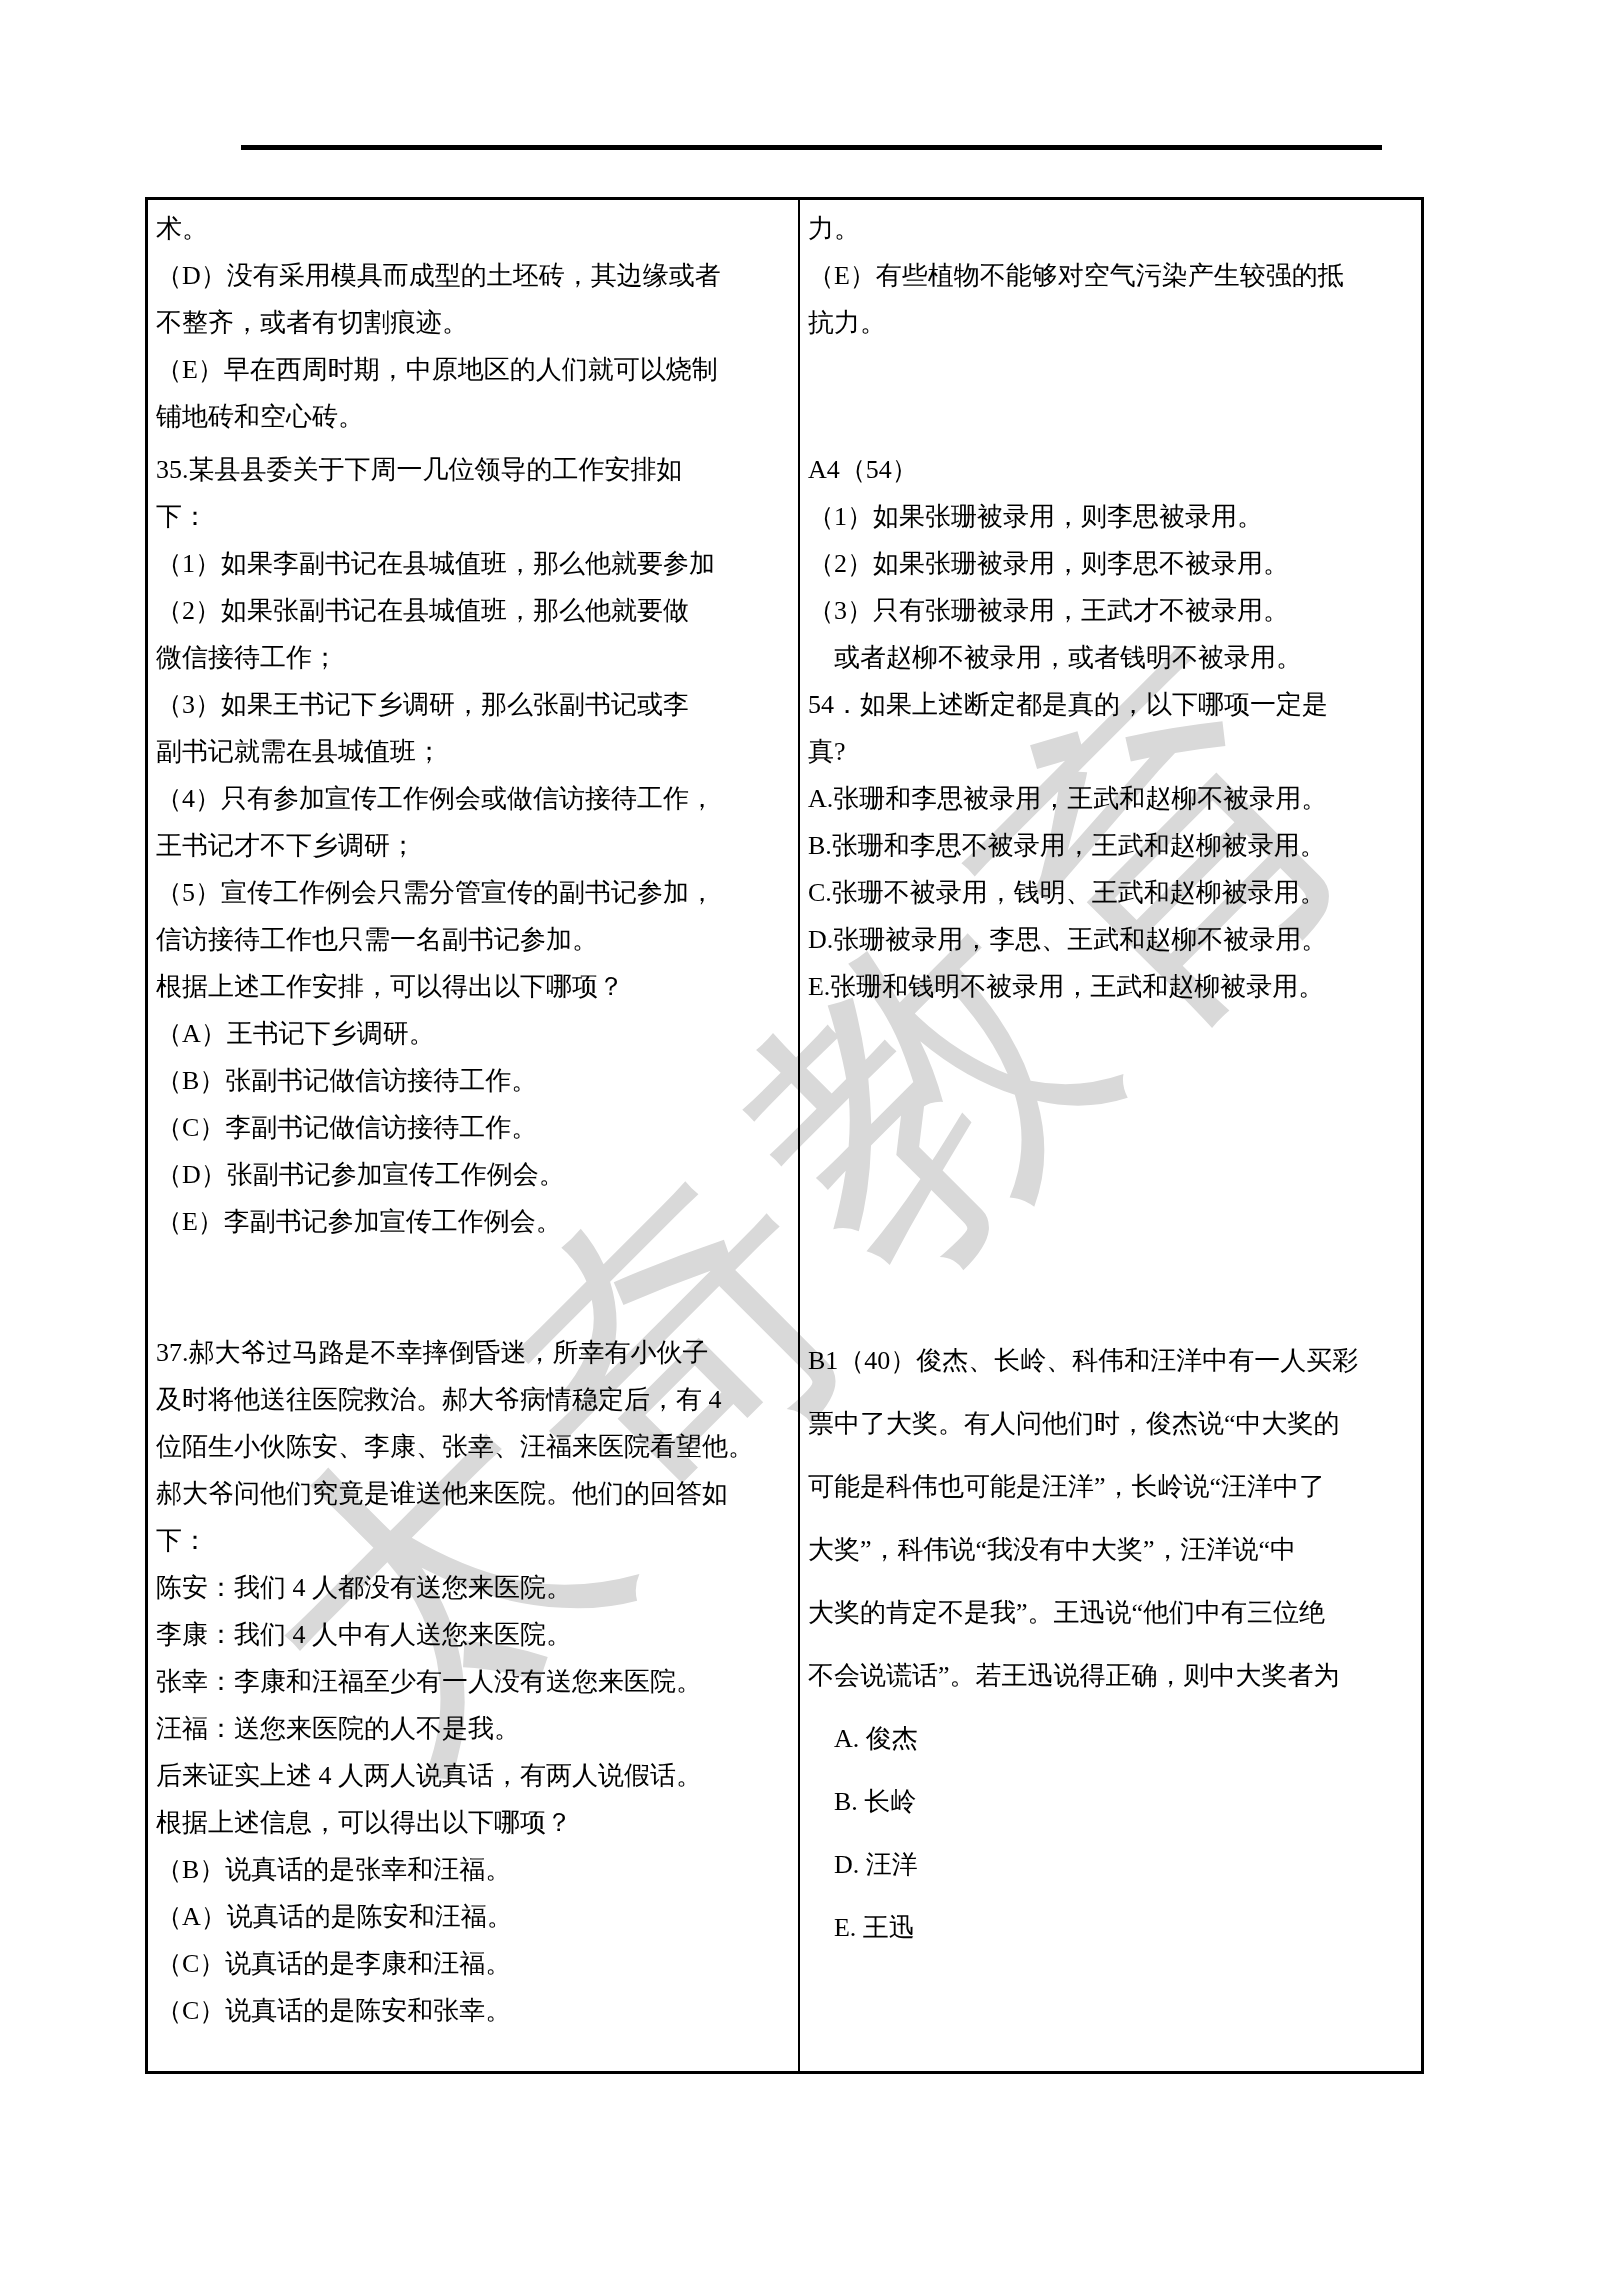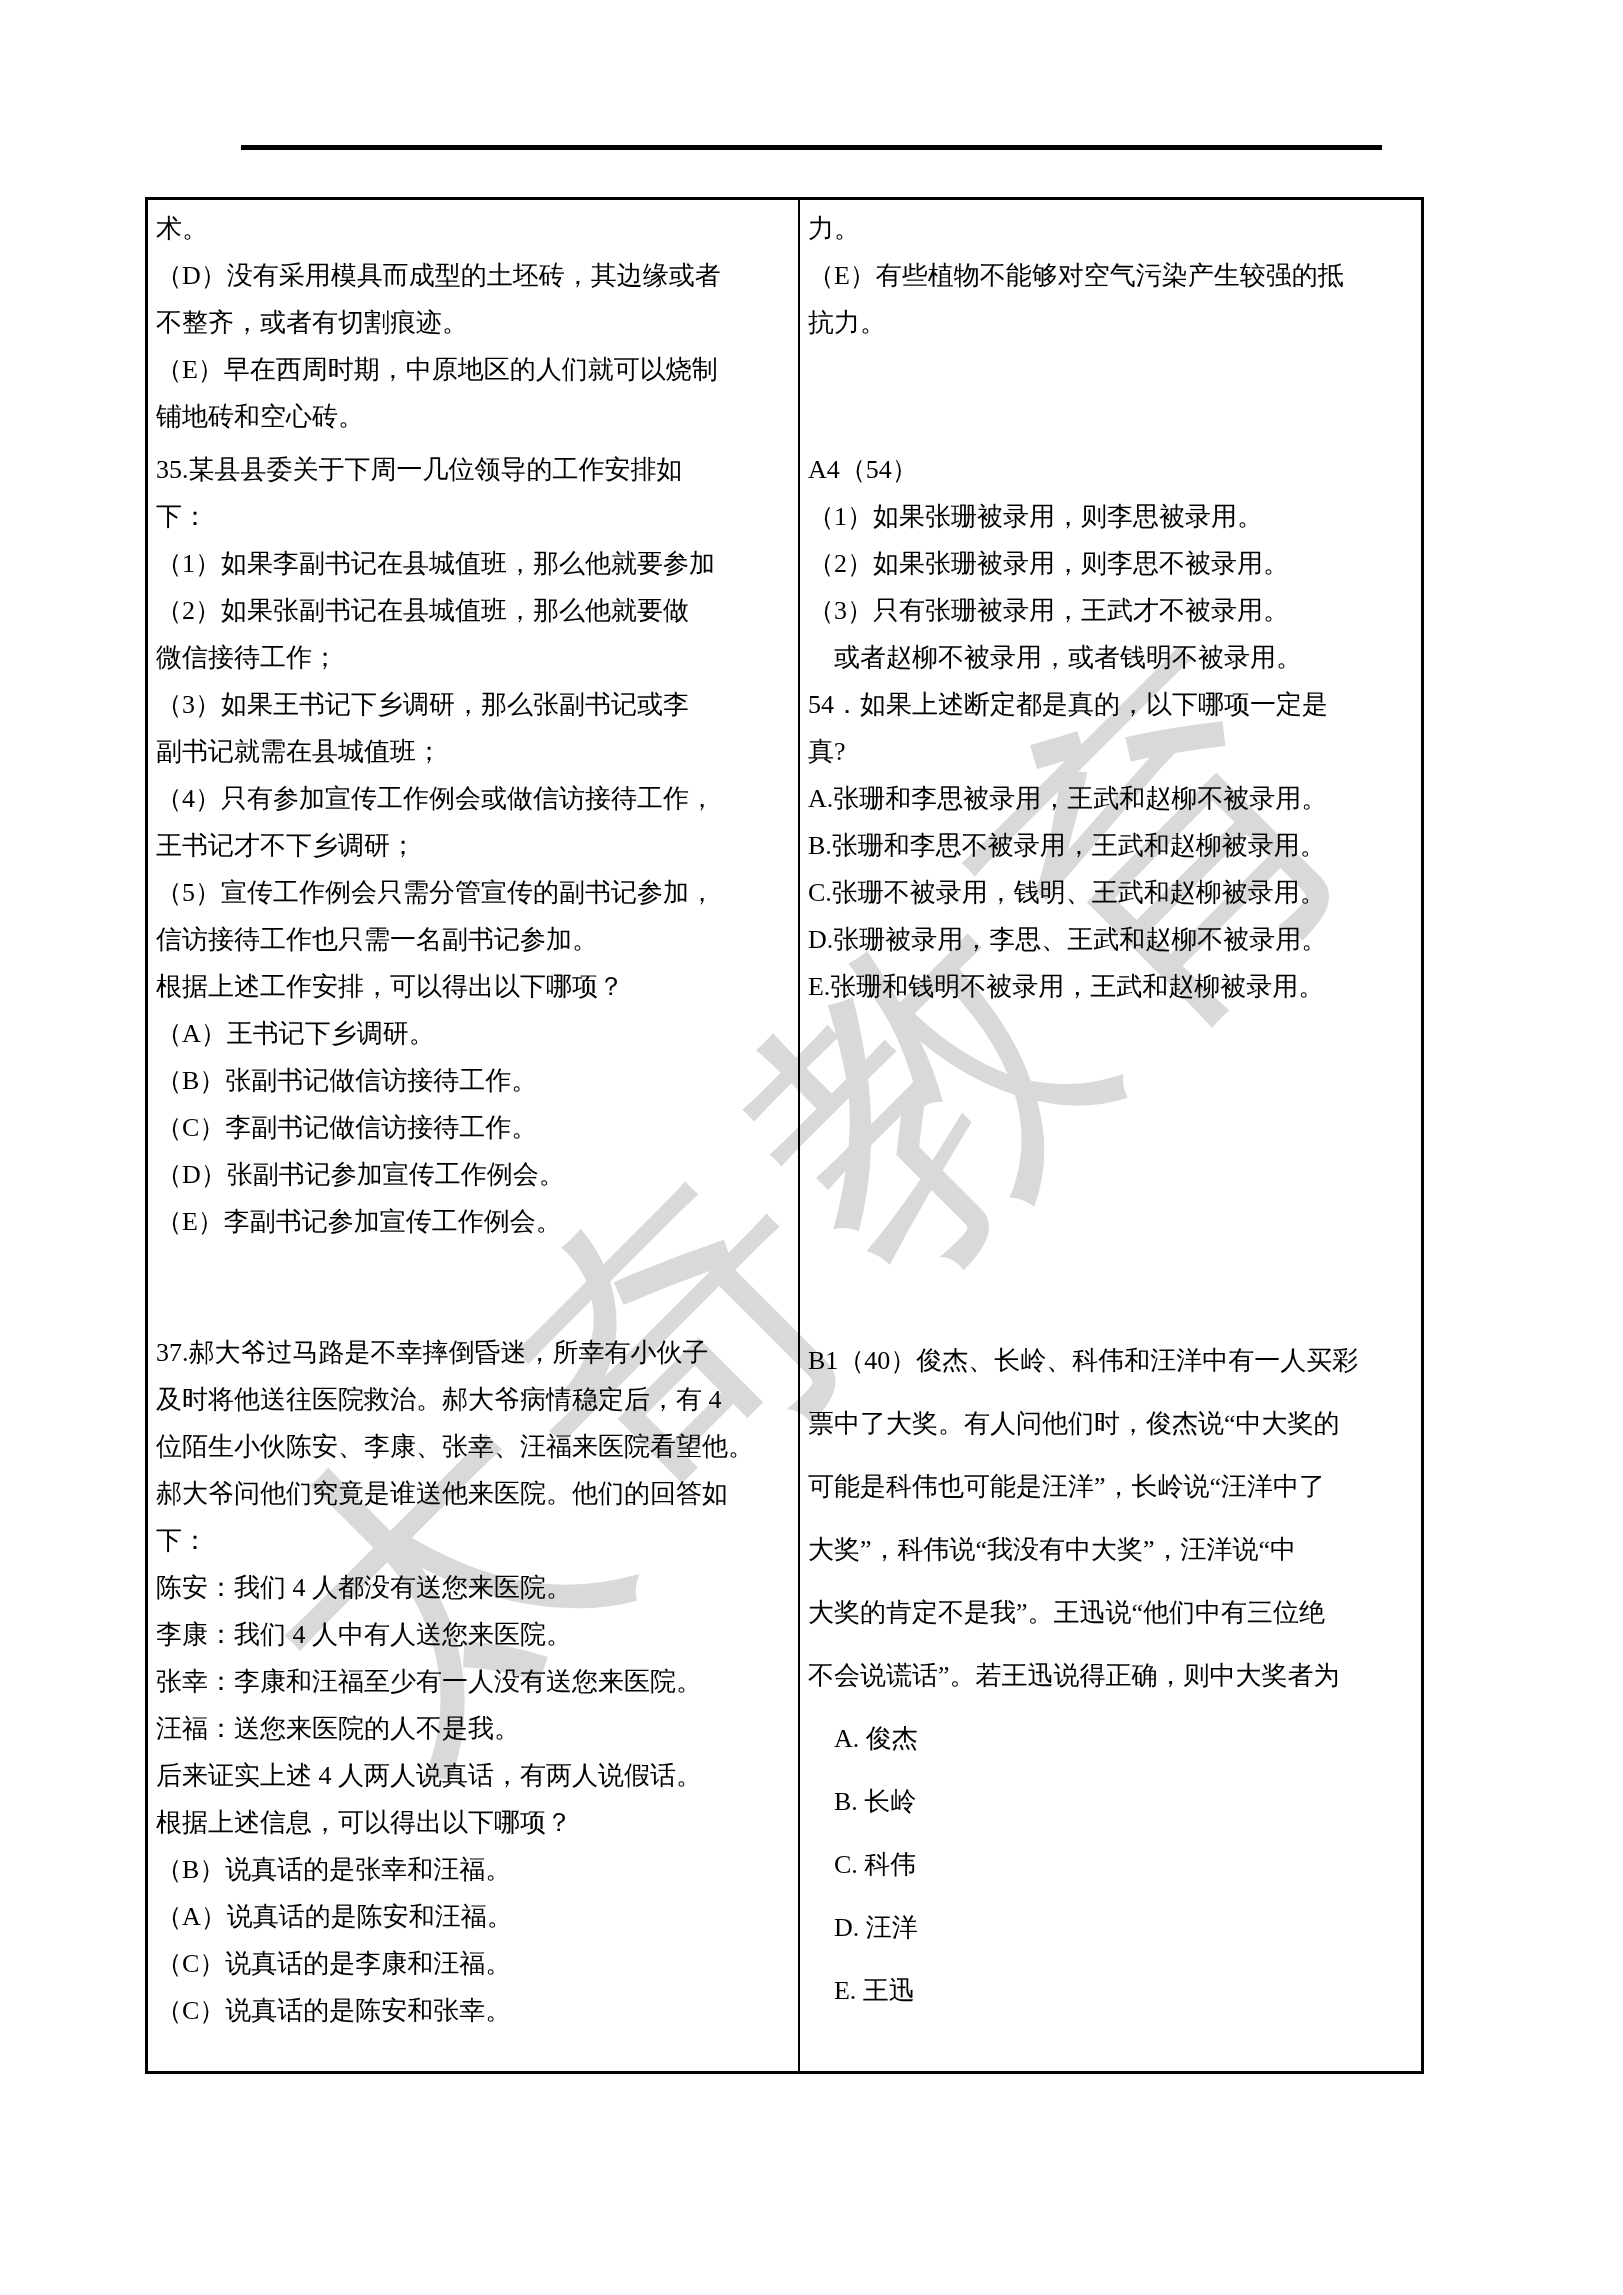--- a/index.html
+++ b/index.html
@@ -129,20 +129,19 @@
       </div>
     <div class="cell c-right row3 roomy">
         <div class="line">B1（40）俊杰、长岭、科伟和汪洋中有一人买彩</div>
         <div class="line">票中了大奖。有人问他们时，俊杰说“中大奖的</div>
         <div class="line">可能是科伟也可能是汪洋”，长岭说“汪洋中了</div>
         <div class="line">大奖”，科伟说“我没有中大奖”，汪洋说“中</div>
         <div class="line">大奖的肯定不是我”。王迅说“他们中有三位绝</div>
         <div class="line">不会说谎话”。若王迅说得正确，则中大奖者为</div>
         <div class="line">　A. 俊杰</div>
         <div class="line">　B. 长岭</div>
-        <div class="line">　C. 科伟</div>
         <div class="line">　D. 汪洋</div>
         <div class="line">　E. 王迅</div>
       </div>
 
   </div>
 </div>
 
 
 </body></html>

